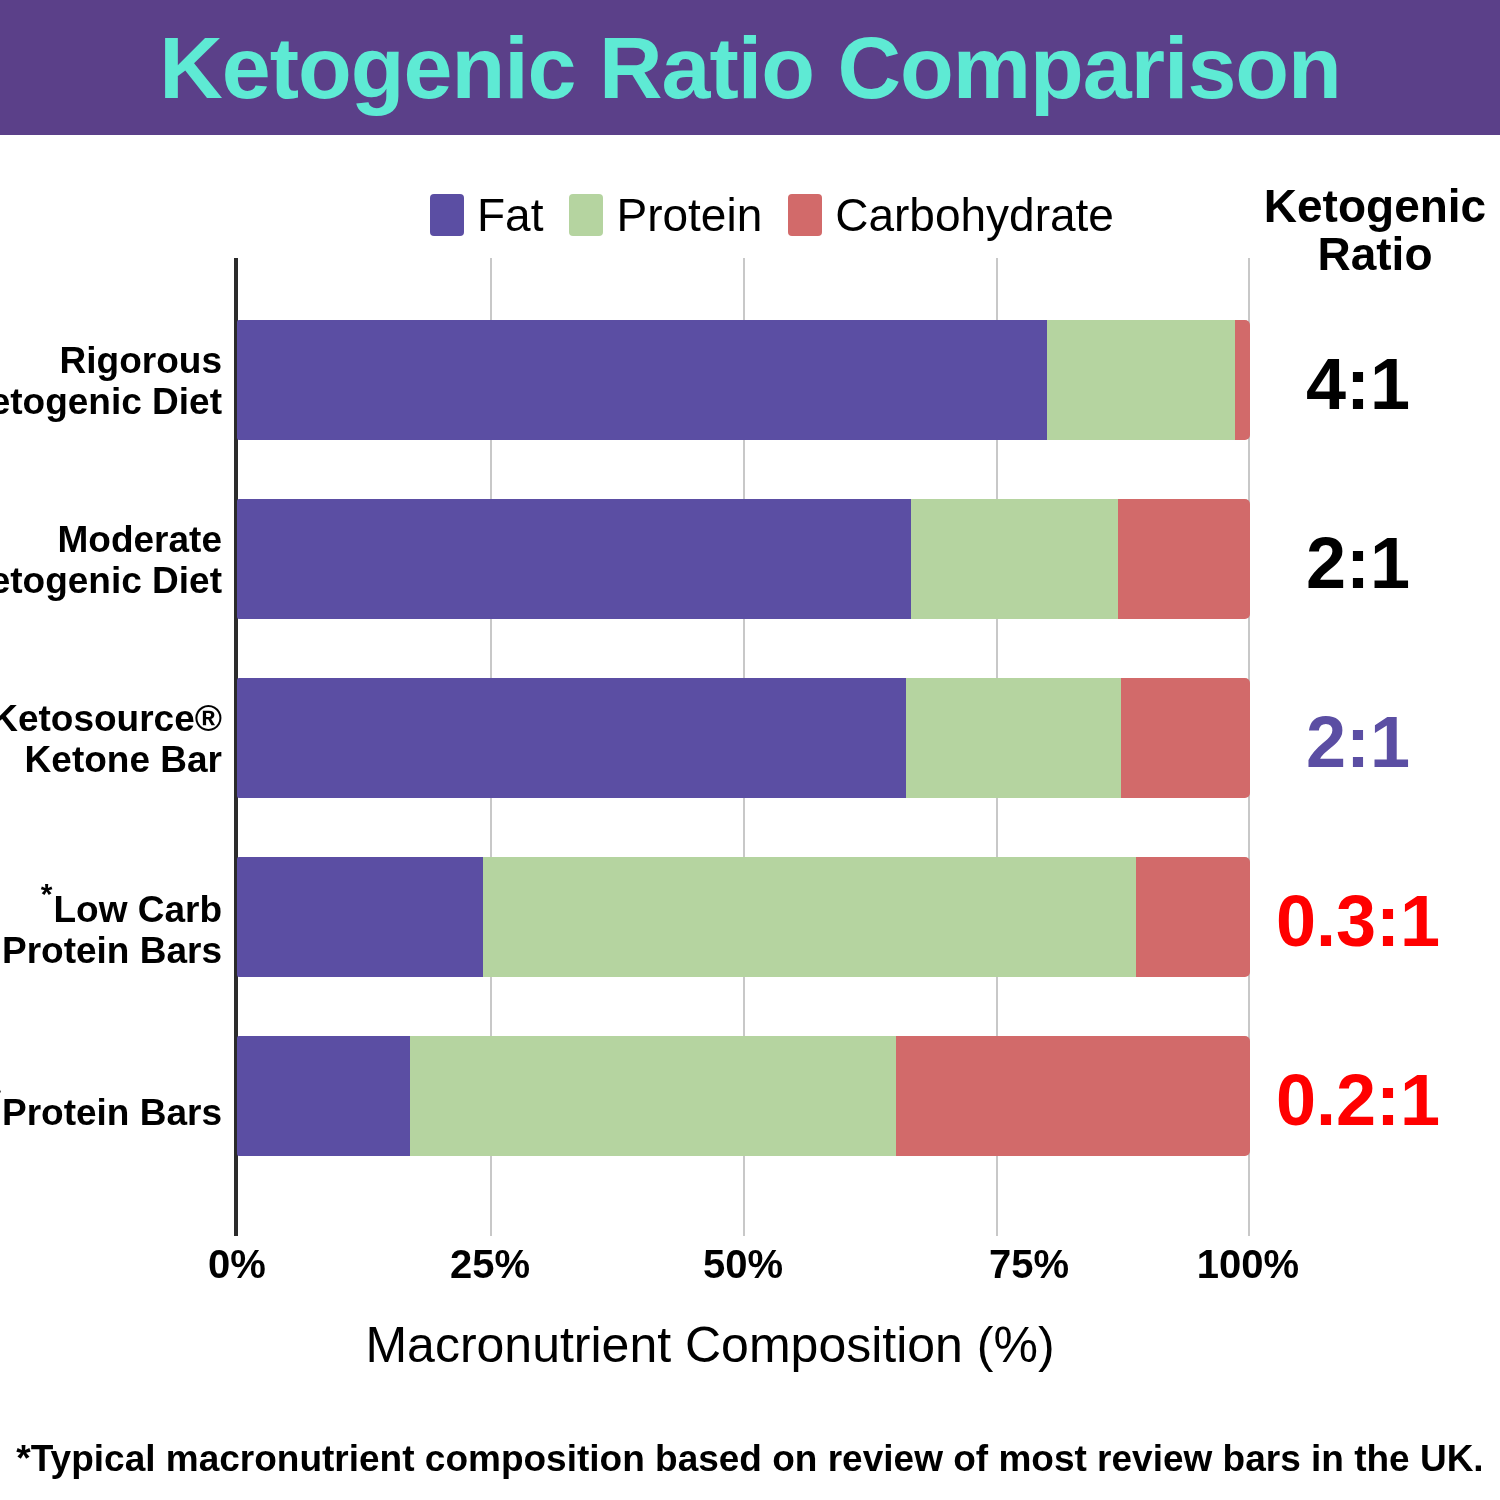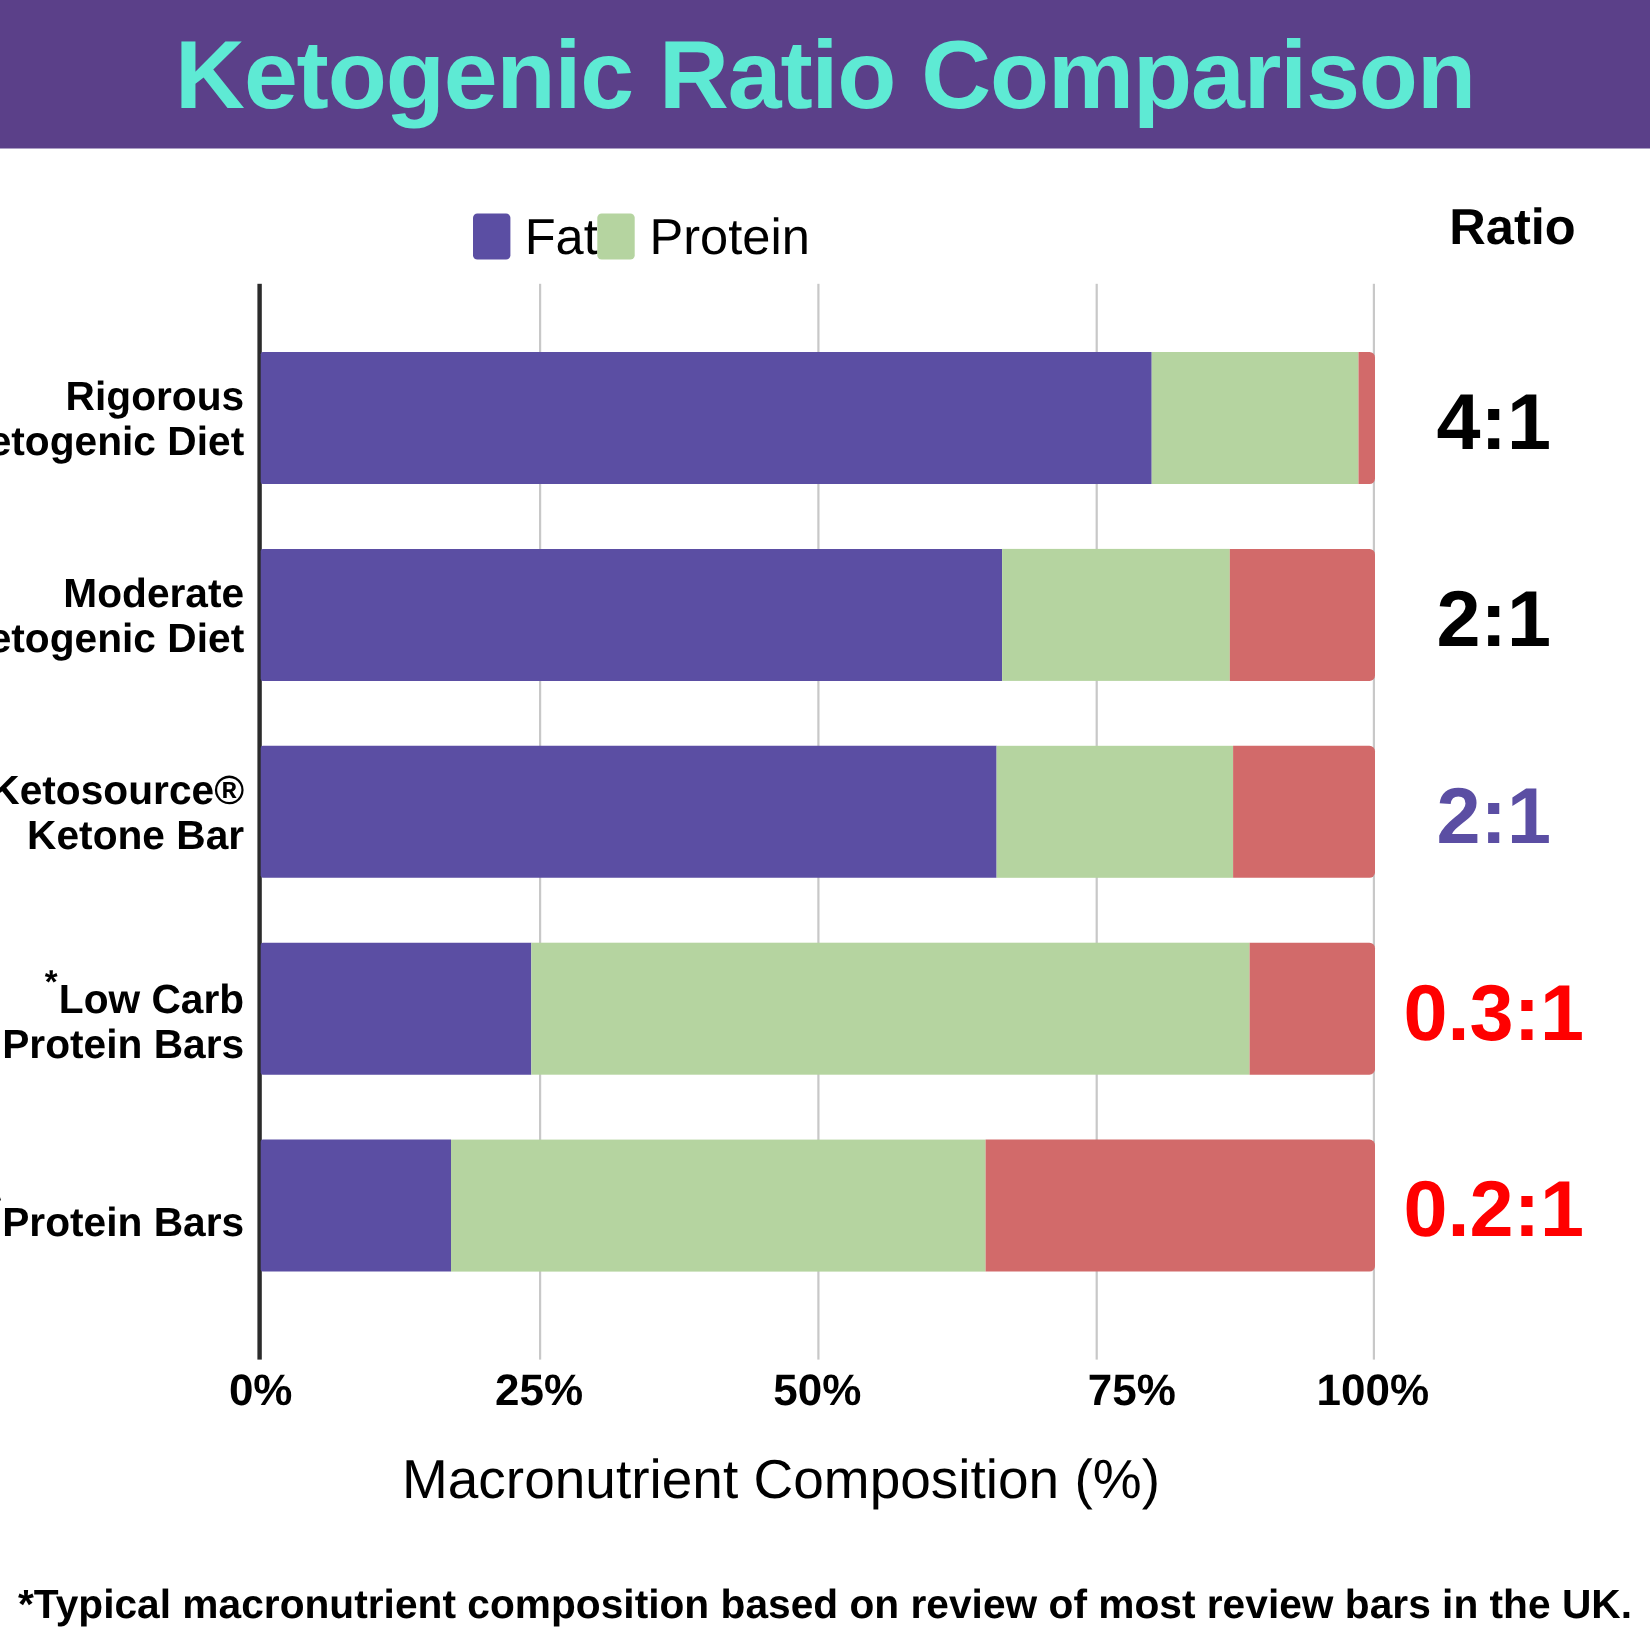--- a/index.html
+++ b/index.html
@@ -22,21 +22,21 @@
     font-size:88px;
     font-weight:bold;
     letter-spacing:-1px;
     line-height:1;
     white-space:nowrap;
   }
 
   
   .legend{
     position:absolute;left:430px;top:186px;
-    display:flex;align-items:center;
+    display:flex;align-items:center;gap:26px;
     height:58px;
   }
   .legend-item{display:flex;align-items:center;gap:13px;}
   .legend-swatch{
     width:34px;height:42px;border-radius:4px;display:block;
   }
   .legend-label{
     font-size:46px;color:#000;font-weight:400;line-height:1;white-space:nowrap;
   }
 
@@ -109,23 +109,28 @@
 
 <div class="legend">
   <div class="legend-item">
     <span class="legend-swatch" style="background:#5B4EA3"></span>
     <span class="legend-label">Fat</span>
   </div>
   <div class="legend-item">
     <span class="legend-swatch" style="background:#B5D4A0"></span>
     <span class="legend-label">Protein</span>
   </div>
+  <div class="legend-item">
+    <span class="legend-swatch" style="background:#D26A6A"></span>
+    <span class="legend-label">Carbohydrate</span>
+  </div>
 </div>
 
 <div class="ratio-header">
+  <div>Ketogenic</div>
   <div>Ratio</div>
 </div>
 
 <div class="cat-label" style="top:340px;">
   <div><span>Rigorous</span></div>
   <div><span>Ketogenic Diet</span></div>
 </div>
 <div class="cat-label" style="top:519px;">
   <div><span>Moderate</span></div>
   <div><span>Ketogenic Diet</span></div>

